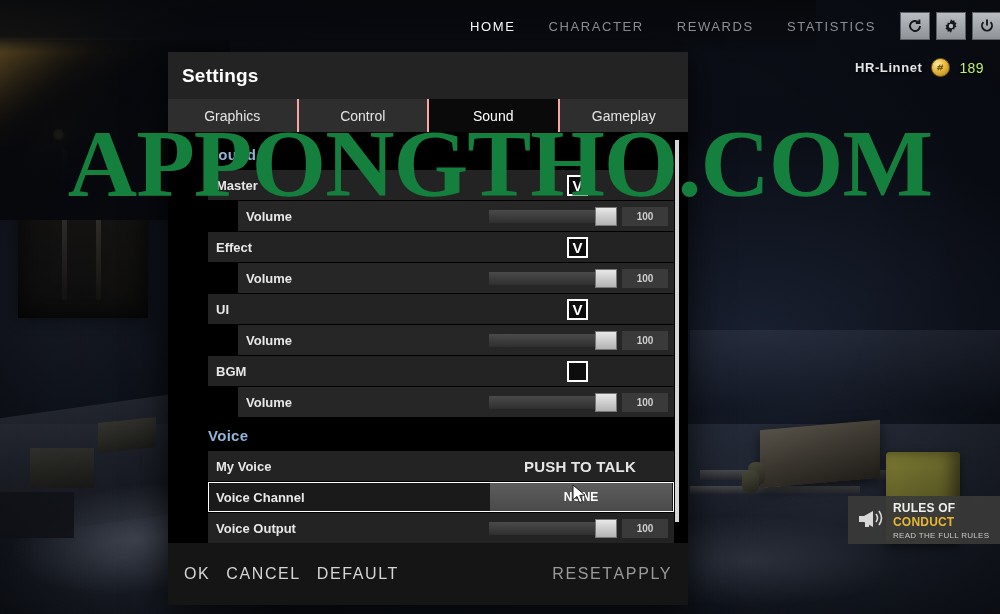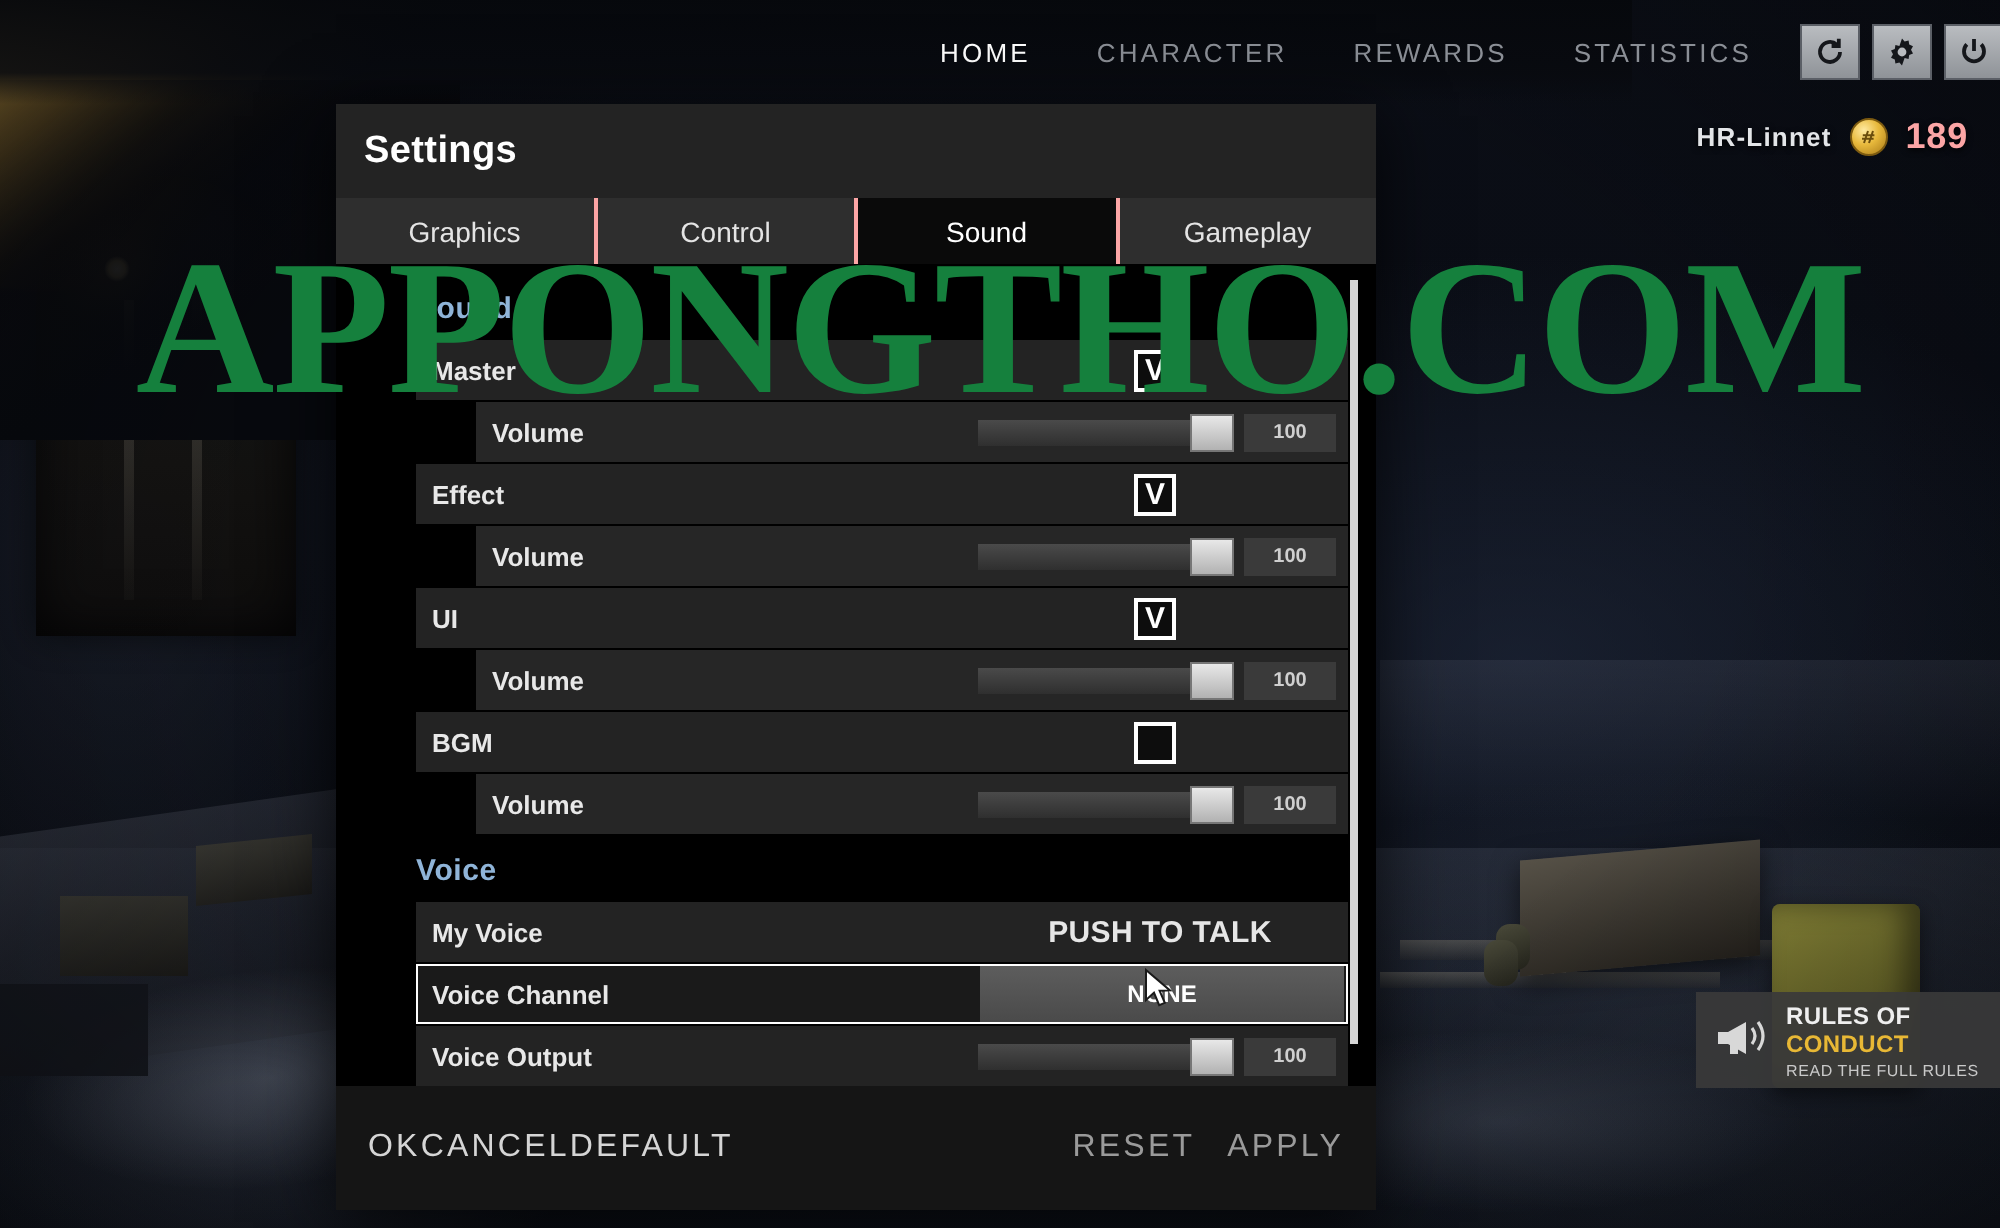--- a/index.html
+++ b/index.html
@@ -153,21 +153,21 @@
     text-shadow: 0 1px 3px rgba(0,0,0,.9);
   }
   .coin-icon {
     width: 19px; height: 19px; border-radius: 50%;
     background: radial-gradient(circle at 35% 30%, #ffe9a0 0%, #e8b93c 45%, #a87a18 100%);
     border: 1px solid #7c5a10;
     display: flex; align-items: center; justify-content: center;
     font-size: 10px; font-weight: 700; color: #6b4d0d; font-style: italic;
   }
   .coin-value {
-    color: #fca5a5; font-size: 18px; font-weight: 700; letter-spacing: .4px;
+    color: #bef264; font-size: 14px; font-weight: 400; letter-spacing: .4px;
     text-shadow: 0 1px 3px rgba(0,0,0,.9);
   }
 
   
   .dialog {
     position: absolute; left: 168px; top: 52px;
     width: 520px; height: 553px;
     background: #121212;
     z-index: 30;
     box-shadow: 0 6px 34px rgba(0,0,0,.75);
@@ -282,22 +282,22 @@
     width: 4px; height: 382px;
     background: #d6d6d6;
     cursor: pointer;
   }
 
   .dlg-footer {
     height: 62px; background: #151515;
     display: flex; align-items: center;
     padding: 0 16px;
   }
-  .footer-left { display: flex; }
-  .footer-right { display: flex; gap: 16px; margin-left: auto; }
+  .footer-left { display: flex; gap: 16px; }
+  .footer-right { display: flex; margin-left: auto; }
   .footer-btn {
     color: #d5d5d5; font-size: 16px; letter-spacing: 1.6px;
     cursor: pointer; white-space: nowrap;
   }
   .footer-btn.dim { color: #9a9a9a; }
 
   
   .cursor {
     position: absolute; left: 572px; top: 484px;
     width: 0; height: 0;

